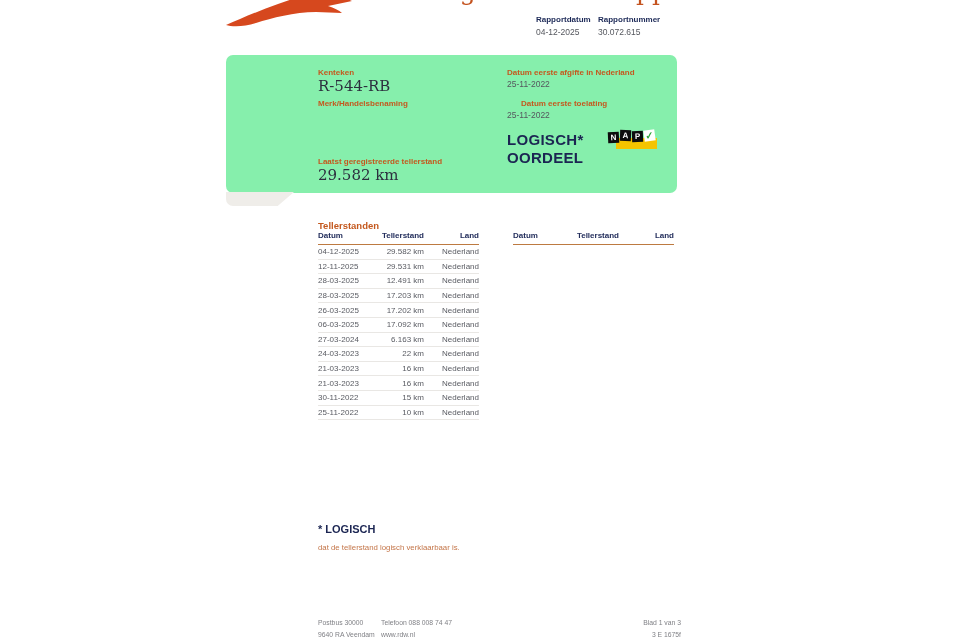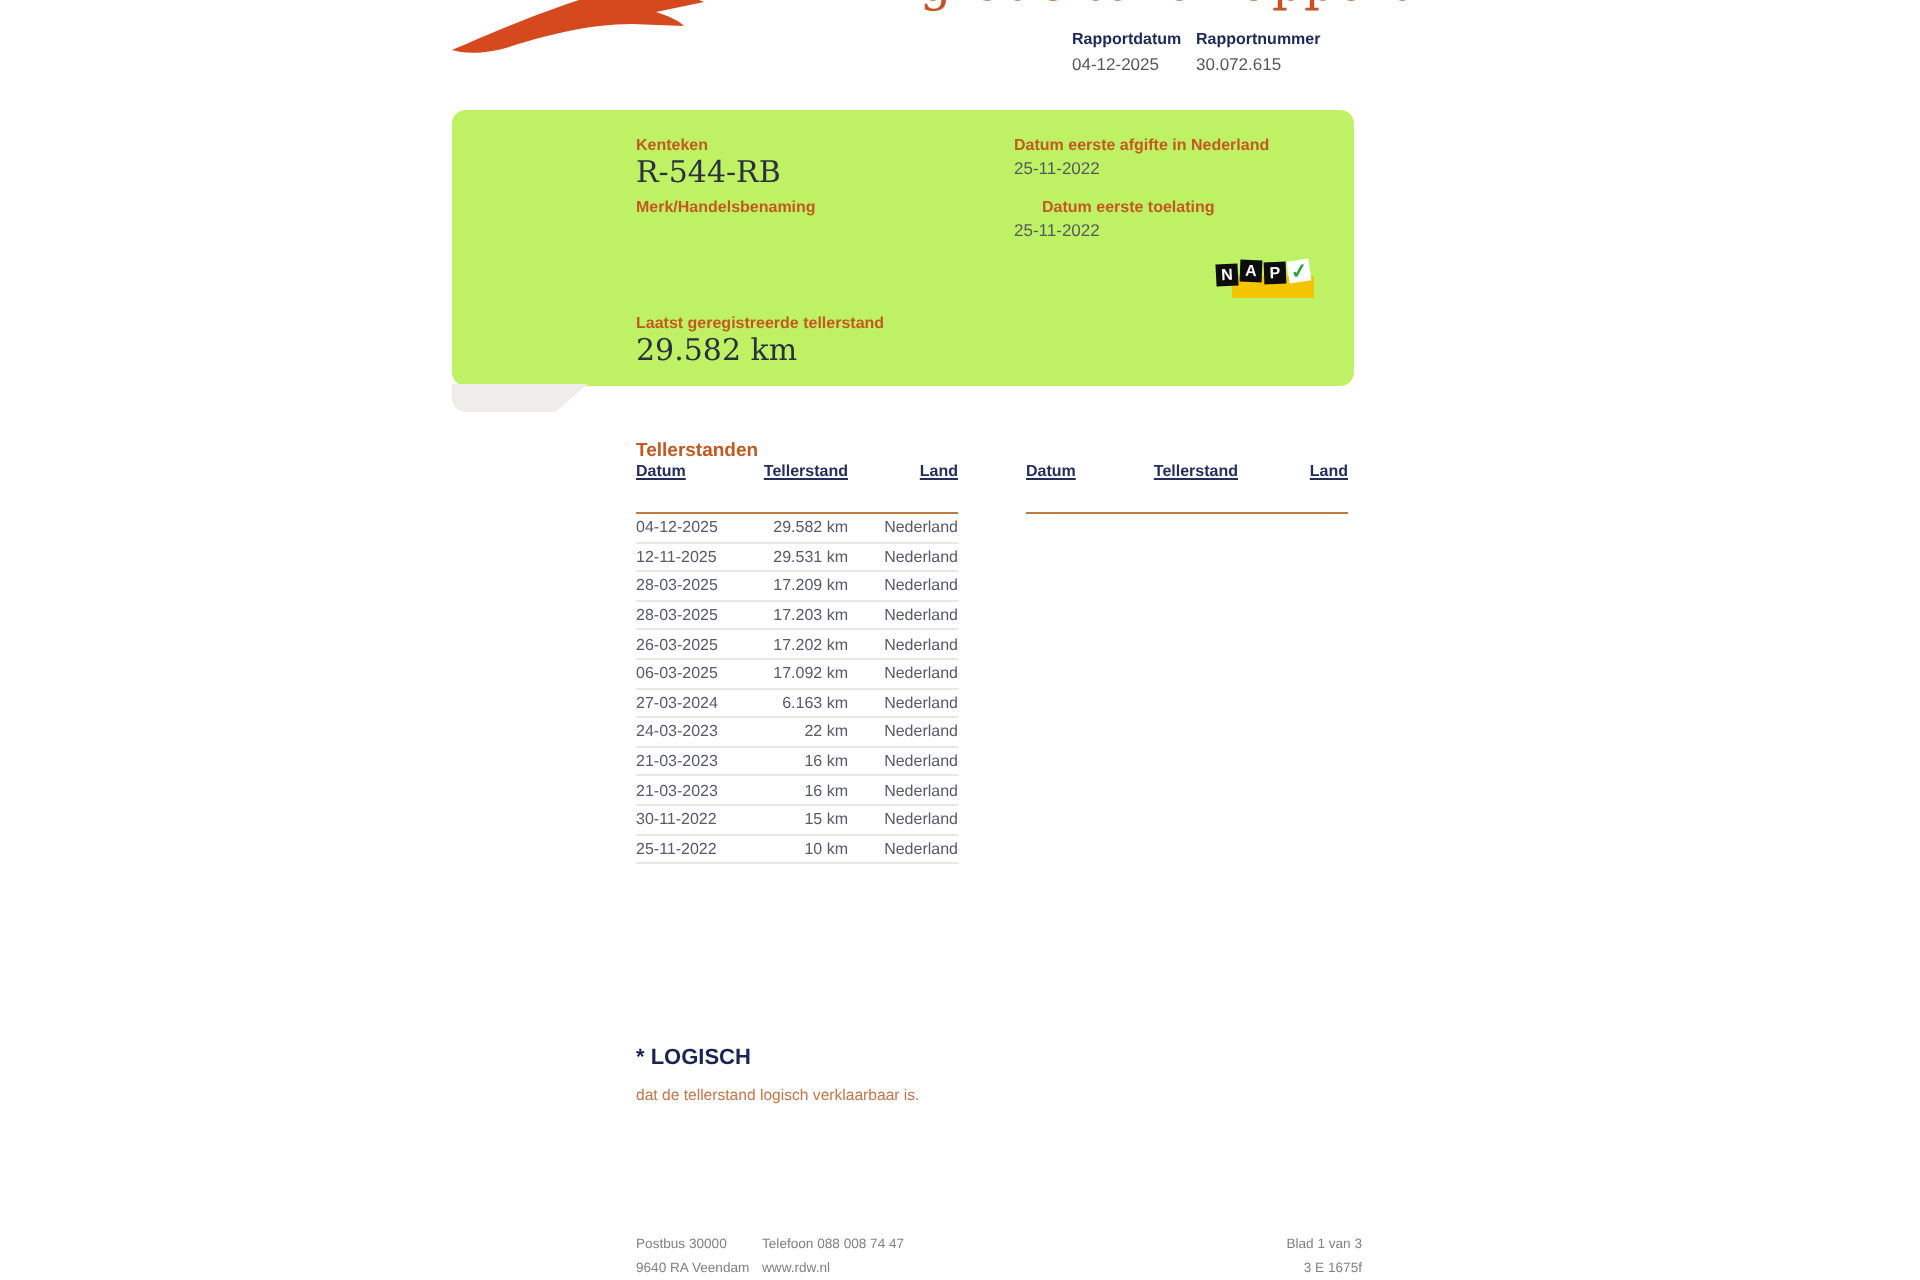--- a/index.html
+++ b/index.html
@@ -12,21 +12,21 @@
   .title-clip{position:absolute;left:430px;top:0;width:275px;height:6px;overflow:hidden;}
   .title-clip .title-text{display:block;margin-top:-23px;text-align:right;
         font-family:"DejaVu Serif",serif;font-size:25px;color:#c4531f;white-space:nowrap;}
   .hdr-block{position:absolute;top:15px;margin-left:29px;}
   .hdr-label{font-size:8px;font-weight:bold;color:#1c2957;}
   .hdr-value{font-size:8.5px;color:#55575e;margin-top:3px;}
   .hdr-datum{left:507px;} .hdr-nummer{left:569px;}
 
   
   .panel{position:absolute;left:226px;top:55px;width:451px;height:138px;
-         background:#bef264;border-radius:7px;}
+         background:#86efac;border-radius:7px;}
   .panel-tail{position:absolute;left:226px;top:192px;width:68px;height:14px;background:#efede9;
          clip-path:polygon(0 0,100% 0,76% 100%,0 100%);border-radius:0 0 0 7px;}
   .p-label{position:absolute;font-size:8px;font-weight:bold;color:#c4591f;white-space:nowrap;}
   .p-value{position:absolute;font-family:"DejaVu Serif",serif;font-size:15px;color:#2c2f3e;white-space:nowrap;}
   .p-small{position:absolute;font-size:8.5px;color:#55575e;white-space:nowrap;}
   .oordeel{position:absolute;left:281px;top:76px;font-size:15px;font-weight:bold;
            color:#1b2552;line-height:18px;letter-spacing:.3px;}
 
   
   .nap{position:absolute;left:382px;top:72px;width:52px;height:26px;}
@@ -38,21 +38,21 @@
   .nap-p{left:24px;top:4px;transform:rotate(-2deg);}
   .nap-c{position:absolute;left:36px;top:3px;width:11px;height:11px;background:#ffffff;
          color:#2ca53a;font-size:10px;font-weight:bold;display:flex;align-items:center;
          justify-content:center;transform:rotate(-8deg);}
 
   
   .section-title{position:absolute;left:318px;top:220px;font-size:9.5px;font-weight:bold;color:#c4591f;}
   .t-table{position:absolute;top:231px;width:161px;}
   .t-left{left:318px;} .t-right{left:513px;}
   .t-head{display:flex;font-size:8px;font-weight:bold;color:#232e5c;
-          padding-bottom:16px;border-bottom:1.5px solid #bd7a41;text-decoration:underline;}
+          padding-bottom:4px;border-bottom:1.5px solid #bd7a41;}
   .t-row{display:flex;font-size:8px;color:#595b62;height:13.6px;align-items:center;
          border-bottom:1px solid #e9e7e4;}
   .c-datum{width:62px;text-align:left;}
   .c-stand{width:44px;text-align:right;}
   .c-land{flex:1;text-align:right;}
 
   
   .fn-head{position:absolute;left:318px;top:523px;font-size:11px;font-weight:bold;color:#1b2552;}
   .fn-text{position:absolute;left:318px;top:542px;width:372px;font-size:7.8px;
            line-height:11.5px;color:#c4764a;}
@@ -90,20 +90,24 @@
     <div class="p-value" style="left:92px;top:22px;">R-544-RB</div>
     <div class="p-label" style="left:92px;top:44px;">Merk/Handelsbenaming</div>
     <div class="p-label" style="left:92px;top:102px;">Laatst geregistreerde tellerstand</div>
     <div class="p-value" style="left:92px;top:111px;">29.582 km</div>
 
     <div class="p-label" style="left:281px;top:13px;">Datum eerste afgifte in Nederland</div>
     <div class="p-small" style="left:281px;top:24px;">25-11-2022</div>
     <div class="p-label" style="left:281px;top:44px;padding-left:14px;">Datum eerste toelating</div>
     <div class="p-small" style="left:281px;top:55px;">25-11-2022</div>
 
+    <div class="oordeel">
+      <div>LOGISCH*</div>
+      <div>OORDEEL</div>
+    </div>
 
     <div class="nap">
       <div class="nap-bar"></div>
       <div class="nap-sq nap-n">N</div>
       <div class="nap-sq nap-a">A</div>
       <div class="nap-sq nap-p">P</div>
       <div class="nap-c">✓</div>
     </div>
   </div>
   <div class="panel-tail"></div>
@@ -125,21 +129,21 @@
         </div>
 
         <div class="t-row">
           <span class="c-datum">12-11-2025</span>
           <span class="c-stand">29.531 km</span>
           <span class="c-land">Nederland</span>
         </div>
 
         <div class="t-row">
           <span class="c-datum">28-03-2025</span>
-          <span class="c-stand">17.209 km</span>
+          <span class="c-stand">12.491 km</span>
           <span class="c-land">Nederland</span>
         </div>
 
         <div class="t-row">
           <span class="c-datum">28-03-2025</span>
           <span class="c-stand">17.203 km</span>
           <span class="c-land">Nederland</span>
         </div>
 
         <div class="t-row">

